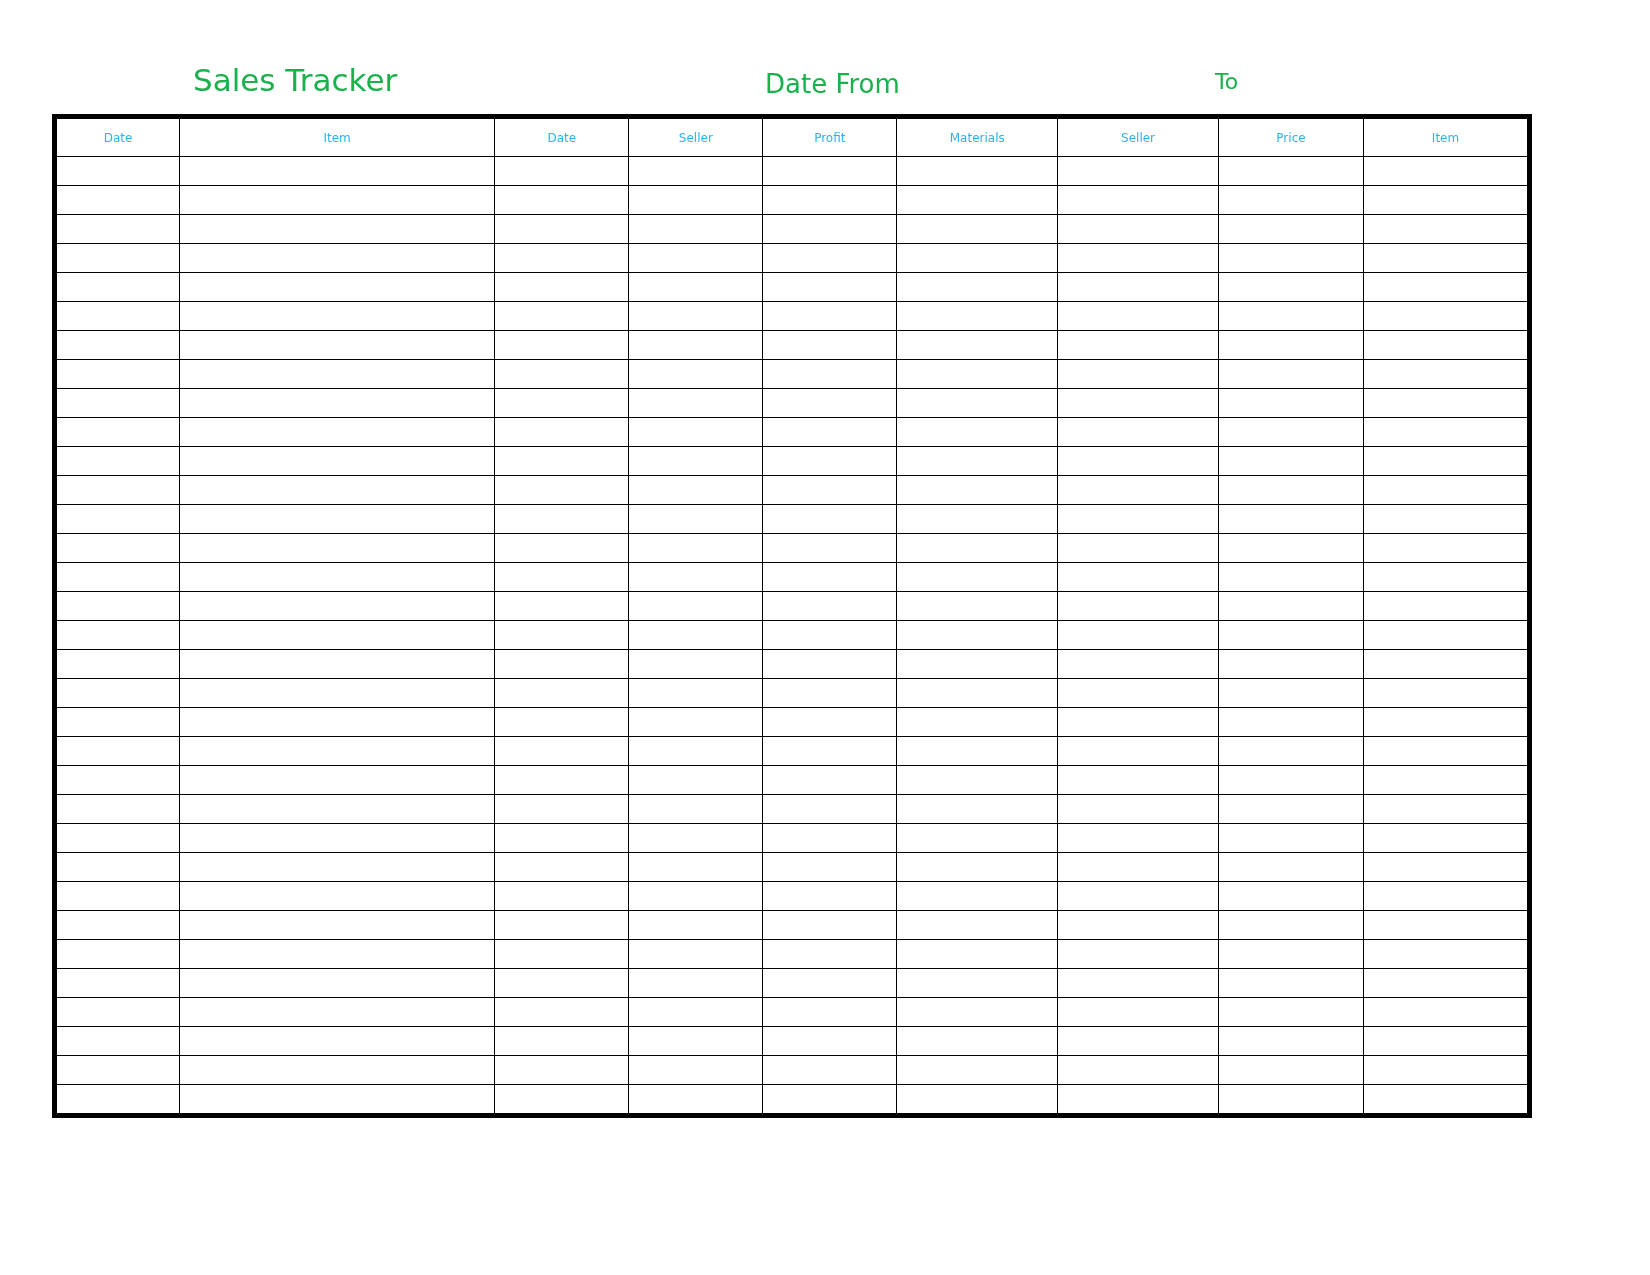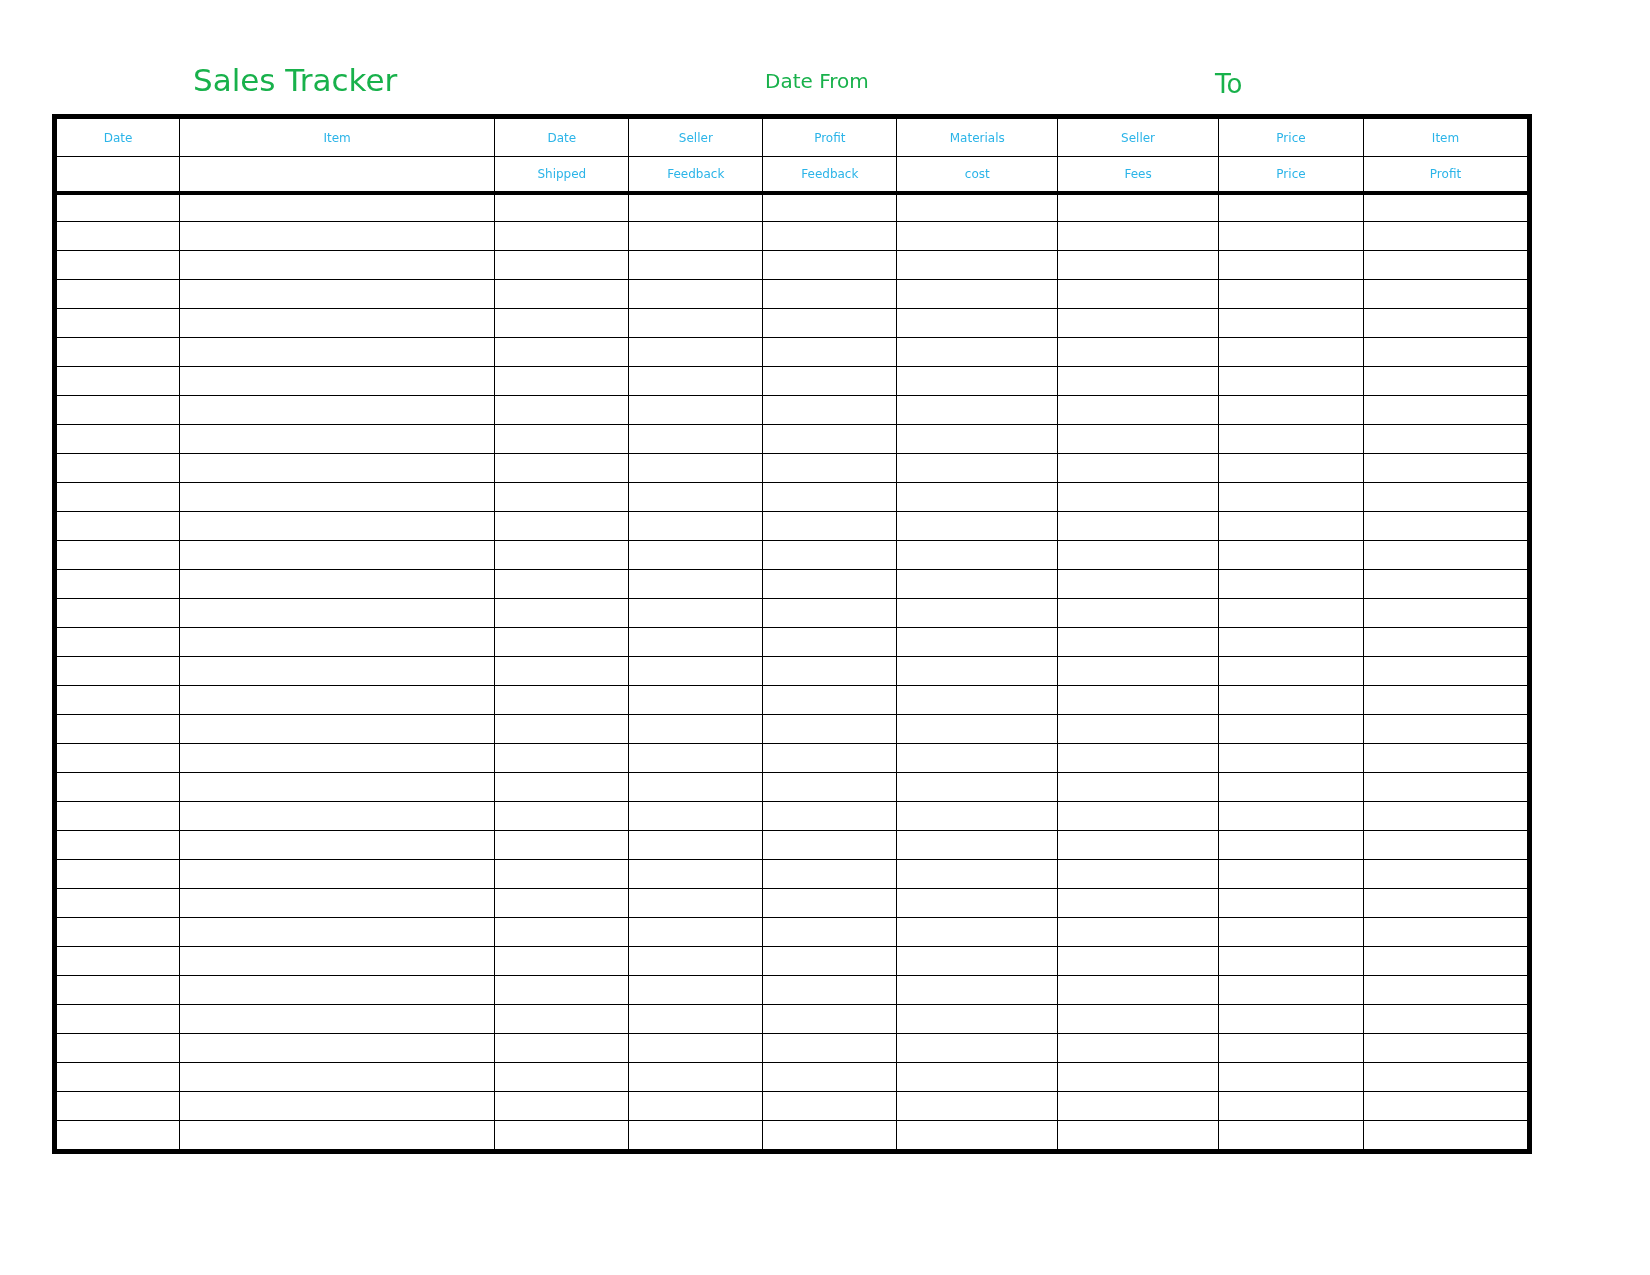--- a/index.html
+++ b/index.html
@@ -39,30 +39,30 @@
     top: 0px;
     font-size: 31px;
     color: #18b14b;
     font-family: "DejaVu Sans", sans-serif;
     white-space: nowrap;
   }
   .date-from-label {
     position: absolute;
     left: 705px;
     top: 7px;
-    font-size: 20px;
+    font-size: 26px;
     color: #18b14b;
     font-family: "DejaVu Sans", sans-serif;
     white-space: nowrap;
   }
   .date-to-label {
     position: absolute;
     left: 1155px;
     top: 7px;
-    font-size: 26px;
+    font-size: 22px;
     color: #18b14b;
     font-family: "DejaVu Sans", sans-serif;
     white-space: nowrap;
   }
 
   
   .sheet {
     position: absolute;
     left: 52px;
     top: 70px;
@@ -128,31 +128,20 @@
             <td class="hdr-cell top">Date</td>
             <td class="hdr-cell top">Item</td>
             <td class="hdr-cell top">Date</td>
             <td class="hdr-cell top">Seller</td>
             <td class="hdr-cell top">Profit</td>
             <td class="hdr-cell top">Materials</td>
             <td class="hdr-cell top">Seller</td>
             <td class="hdr-cell top">Price</td>
             <td class="hdr-cell top">Item</td>
           </tr>
-          <tr class="hdr-bottom">
-            <td class="hdr-cell bot"></td>
-            <td class="hdr-cell bot"></td>
-            <td class="hdr-cell bot">Shipped</td>
-            <td class="hdr-cell bot">Feedback</td>
-            <td class="hdr-cell bot">Feedback</td>
-            <td class="hdr-cell bot">cost</td>
-            <td class="hdr-cell bot">Fees</td>
-            <td class="hdr-cell bot">Price</td>
-            <td class="hdr-cell bot">Profit</td>
-          </tr>
           <tr class="body-row">
             <td></td>
             <td></td>
             <td></td>
             <td></td>
             <td></td>
             <td></td>
             <td></td>
             <td></td>
             <td></td>

